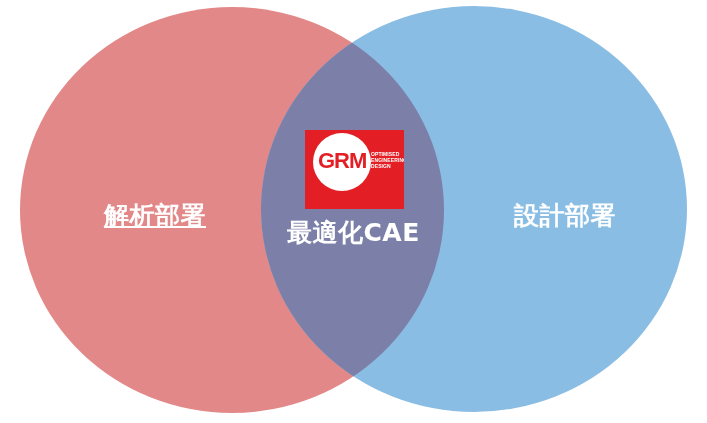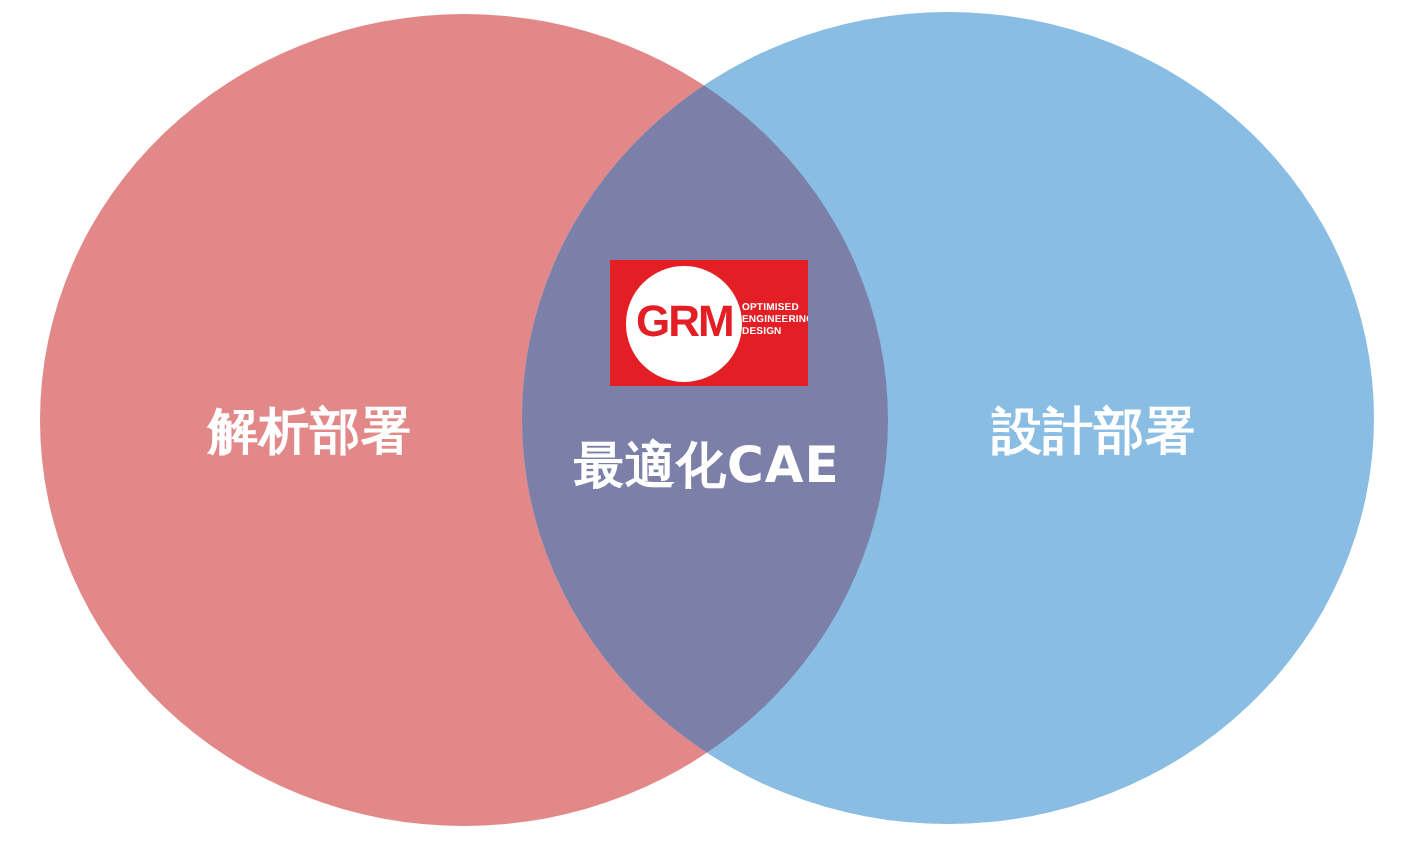--- a/index.html
+++ b/index.html
@@ -1,21 +1,21 @@
 <!DOCTYPE html>
 <html><head>
   <meta charset="utf-8">
   <style>
     html, body { margin: 0; padding: 0; background: #ffffff; }
     body { width: 707px; height: 423px; position: relative; overflow: hidden;
            font-family: "DejaVu Sans", "Liberation Sans", sans-serif; }
     svg.venn { position: absolute; left: 0; top: 0; }
     .label { position: absolute; color: #ffffff; font-weight: bold; font-size: 25px;
              white-space: nowrap; letter-spacing: 0.5px; line-height: 30px; }
-    .logo { position: absolute; left: 305px; top: 130px; width: 99px; height: 63px;
+    .logo { position: absolute; left: 305px; top: 130px; width: 99px; height: 79px;
             background: #E31E24; overflow: hidden; }
     .logo .disc { position: absolute; left: 8px; top: 3px; width: 58px; height: 58px;
                   border-radius: 50%; background: #ffffff; }
     .logo .mark { position: absolute; left: 13px; top: 18px; font-family: "Liberation Sans", sans-serif;
                   font-weight: bold; font-size: 22px; color: #E31E24; letter-spacing: -1px; line-height: 26px; }
     .logo .tag { position: absolute; left: 66px; top: 21px; color: #ffffff; font-family: "Liberation Sans", sans-serif;
                  font-weight: bold; font-size: 5px; line-height: 6px; letter-spacing: 0.1px; }
   </style>
 </head>
 <body>
@@ -24,23 +24,23 @@
   <defs>
     <clipPath id="clipLeft">
       <ellipse cx="232" cy="210" rx="212" ry="203"></ellipse>
     </clipPath>
   </defs>
   <ellipse cx="232" cy="210" rx="212" ry="203" fill="#E38888"></ellipse>
   <ellipse cx="474" cy="209" rx="213" ry="203" fill="#8ABDE3"></ellipse>
   <ellipse cx="474" cy="209" rx="213" ry="203" fill="#7C80A8" clip-path="url(#clipLeft)"></ellipse>
 </svg>
 
-<div class="label" style="left:104px; top:201px;">解析部署</div>
+<div class="label" style="left:104px; top:201px;text-decoration:underline;">解析部署</div>
 <div class="label" style="left:287px; top:218px;">最適化CAE</div>
-<div class="label" style="left:496px; top:201px;text-align:right;">設計部署</div>
+<div class="label" style="left:514px; top:201px;text-align:right;">設計部署</div>
 
 <div class="logo">
   <div class="disc"></div>
   <div class="mark">GRM</div>
   <div class="tag">
     <div>OPTIMISED</div>
     <div>ENGINEERING</div>
     <div>DESIGN</div>
   </div>
 </div>

